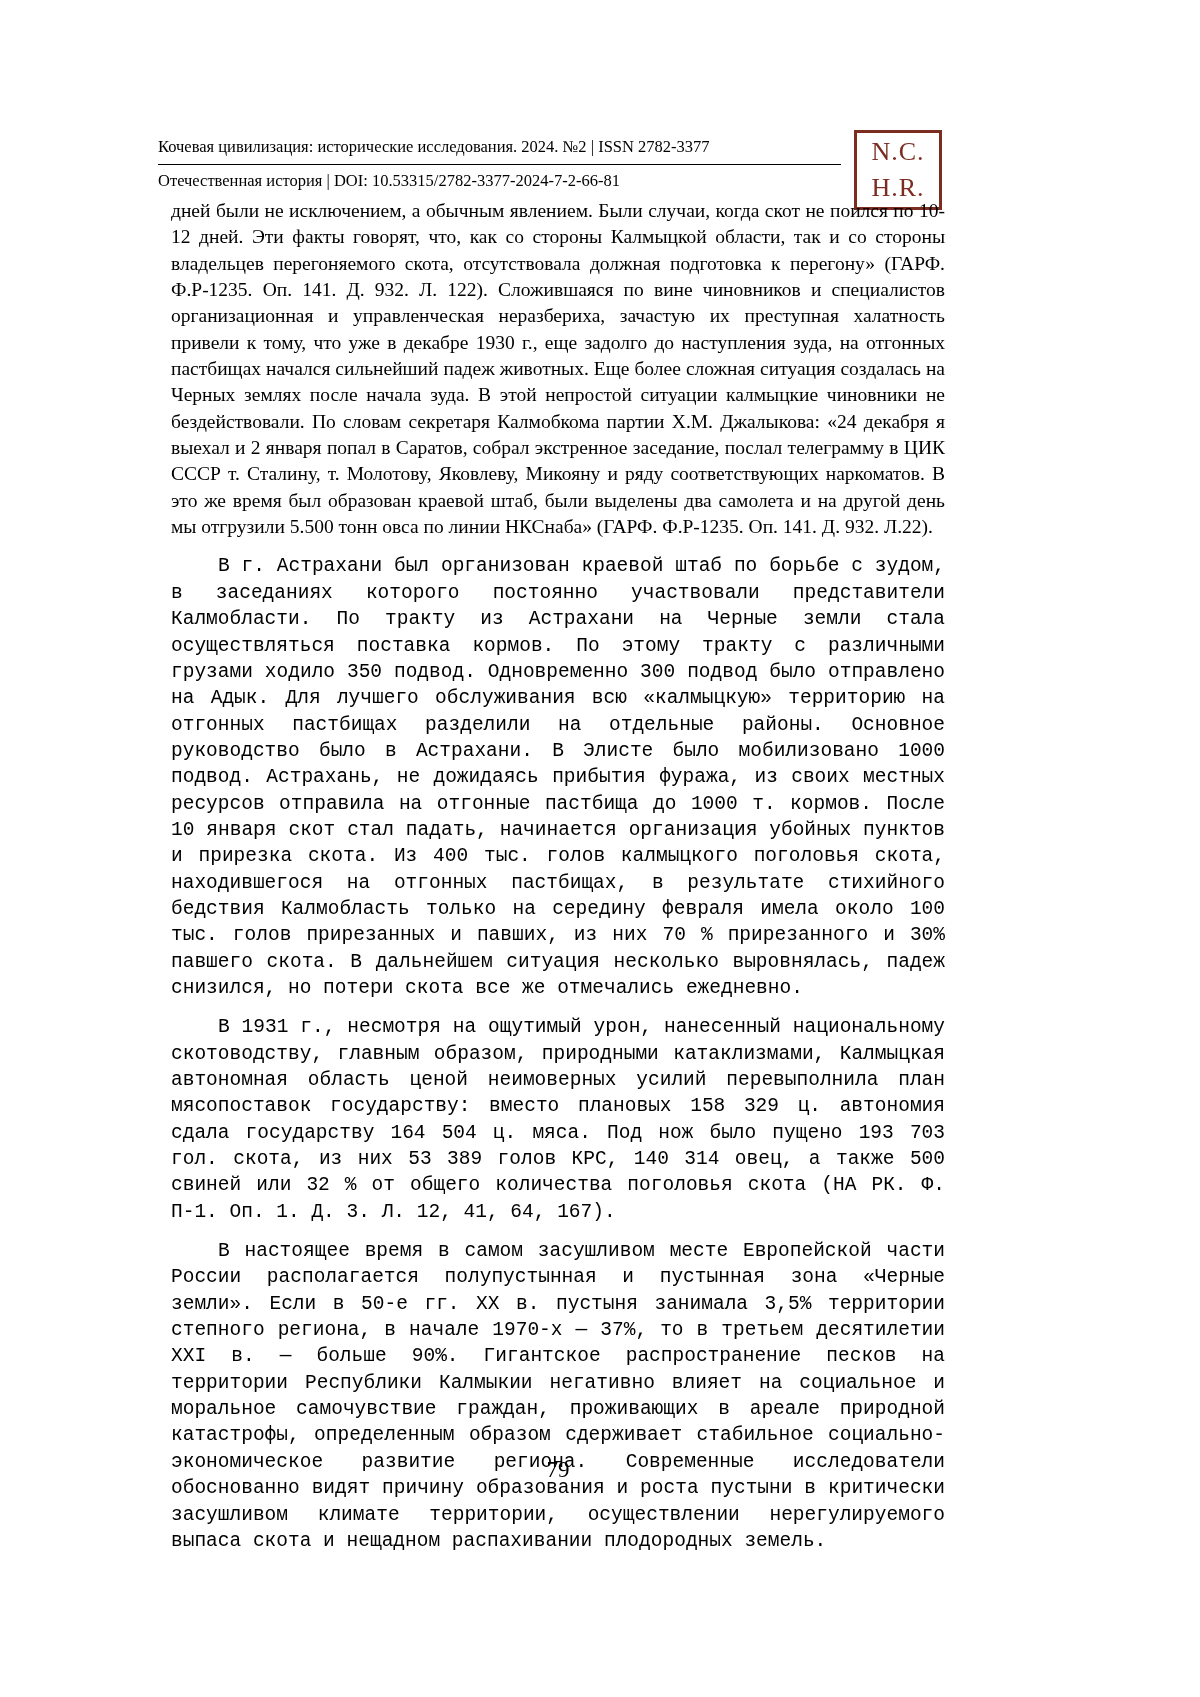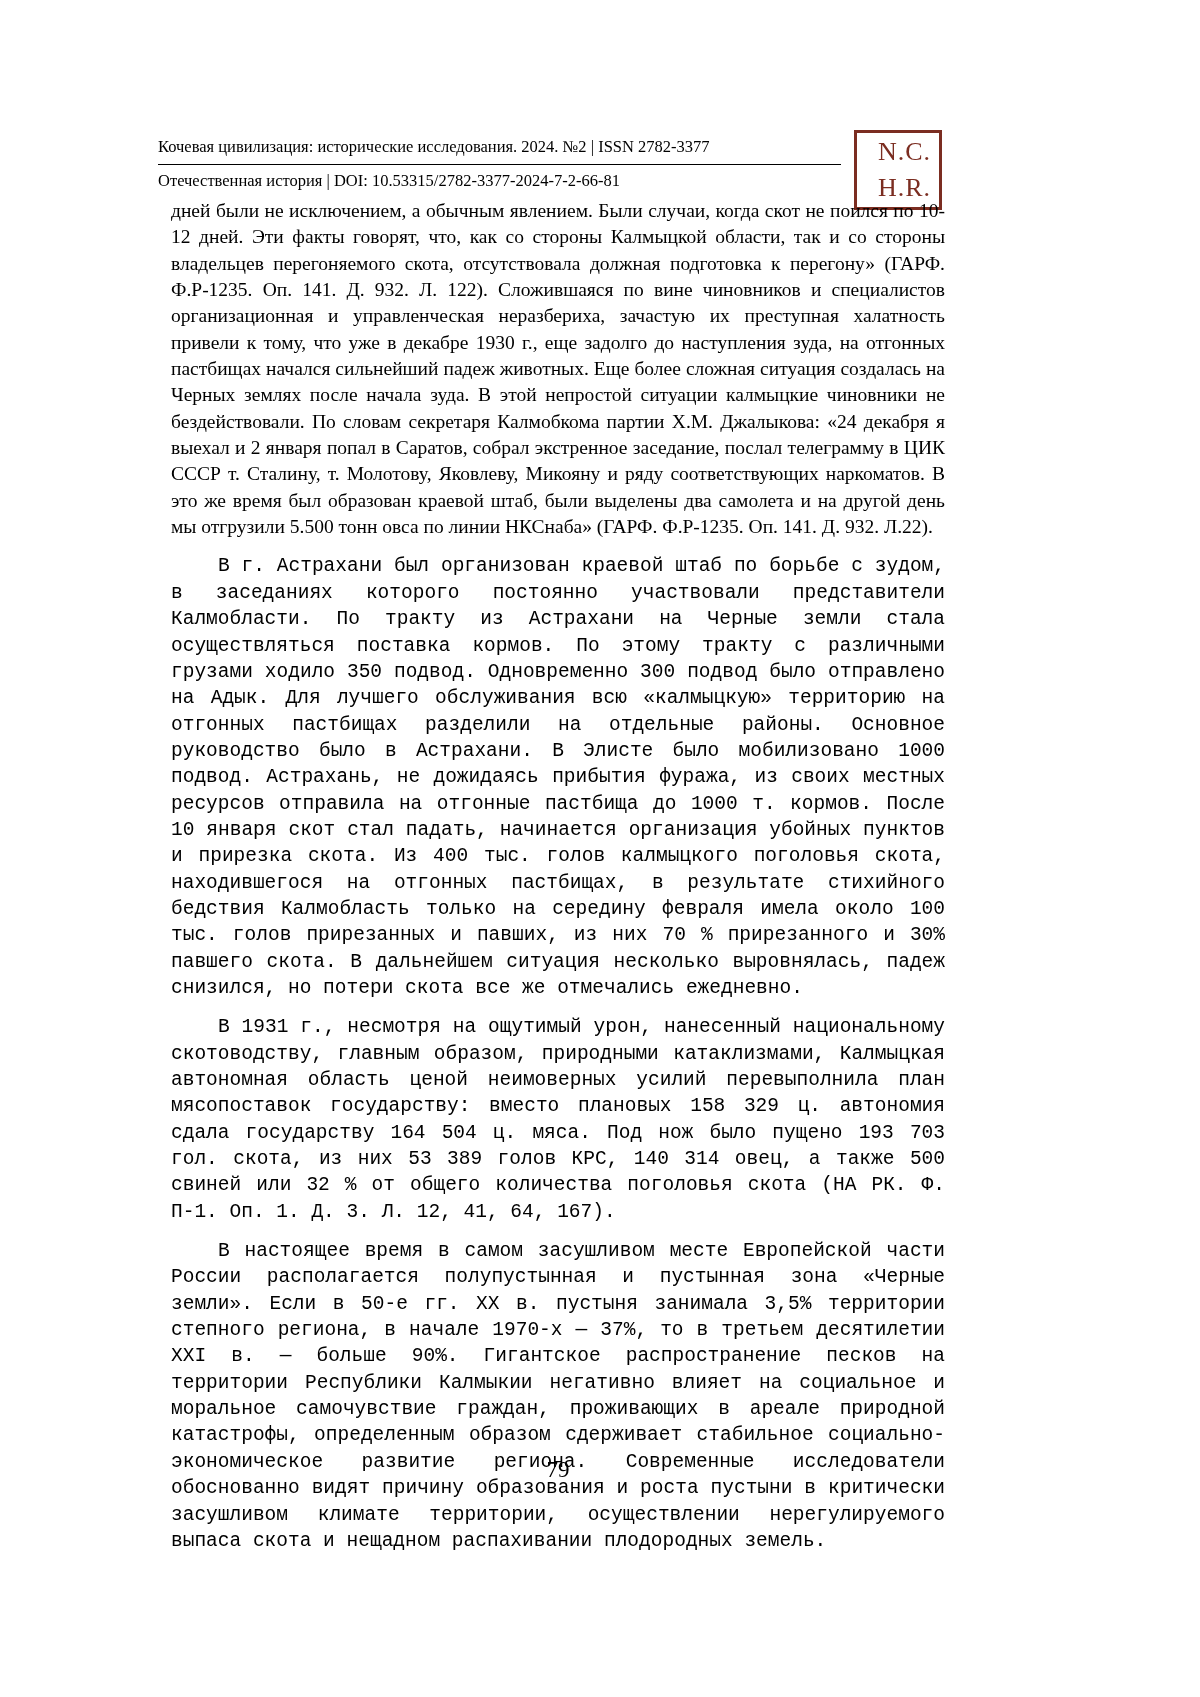--- a/index.html
+++ b/index.html
@@ -42,21 +42,21 @@
     position: absolute;
     top: -6px;
     right: 16px;
     width: 88px;
     height: 80px;
     border: 3px solid #7b2d21;
     color: #7b2d21;
     display: flex;
     flex-direction: column;
     justify-content: center;
-    align-items: flex-end;
+    align-items: center;
     text-align: center;
     box-sizing: border-box;
     padding: 4px 8px;
   }
   .logo-top, .logo-bottom {
     font-size: 26px;
     line-height: 32px;
     letter-spacing: 1px;
     font-weight: 500;
   }

